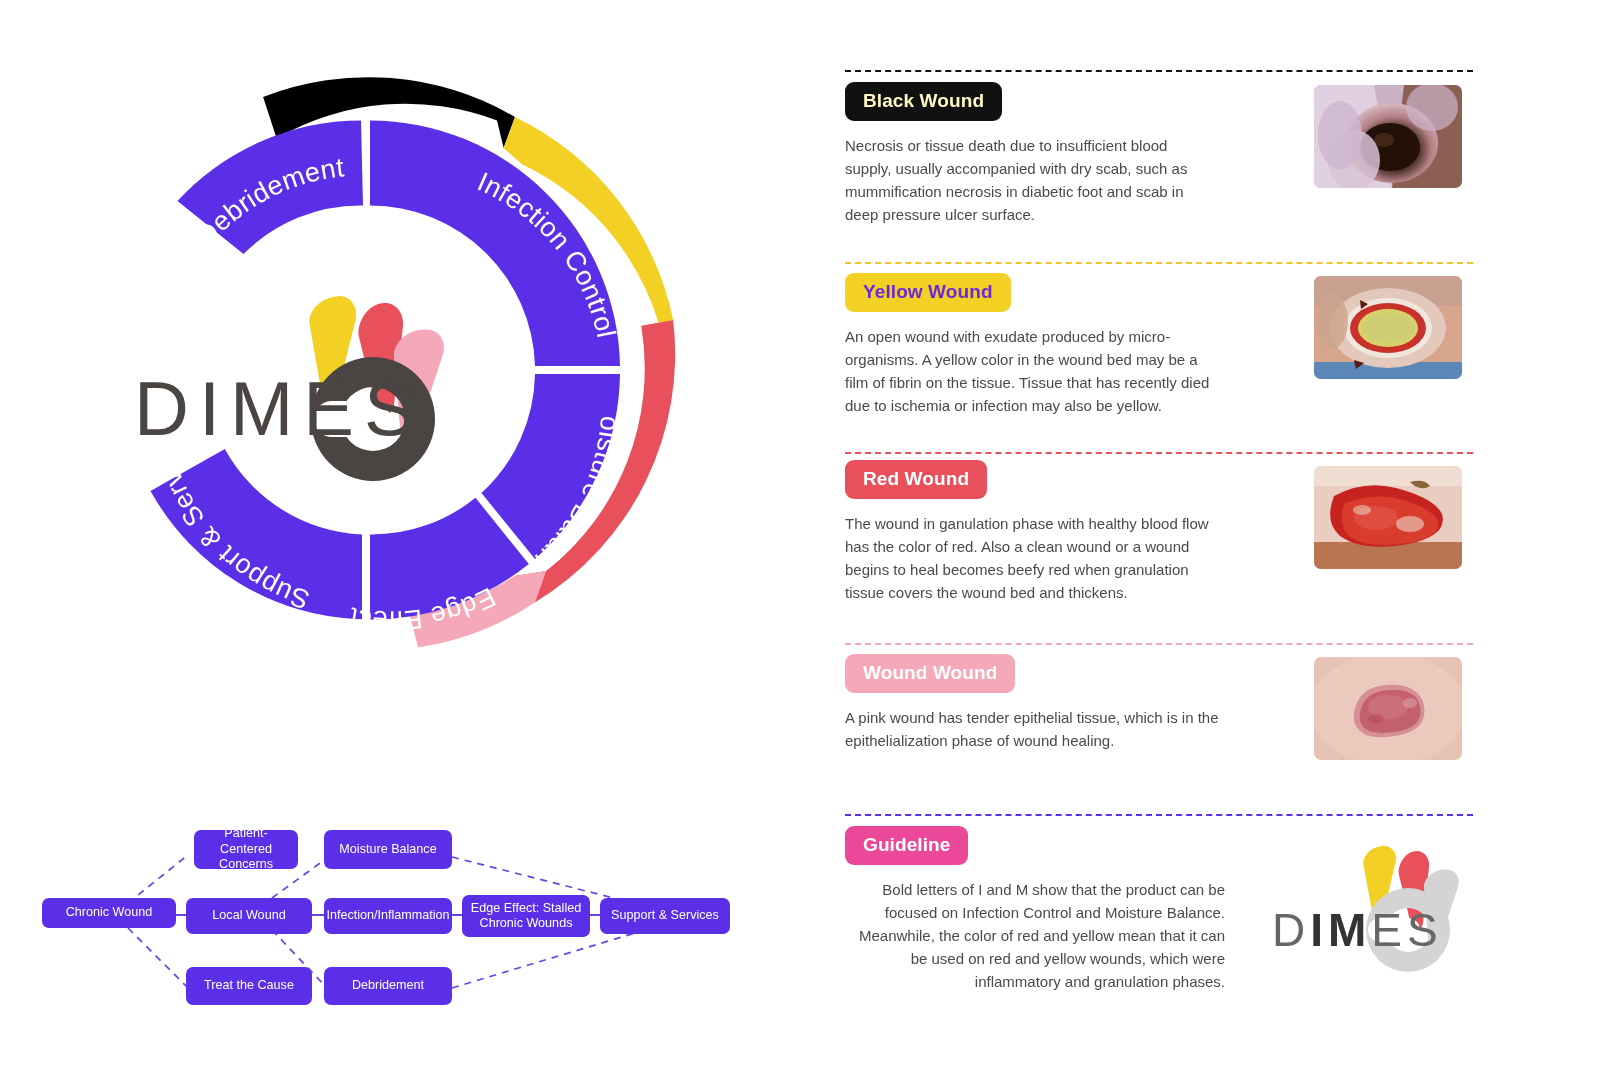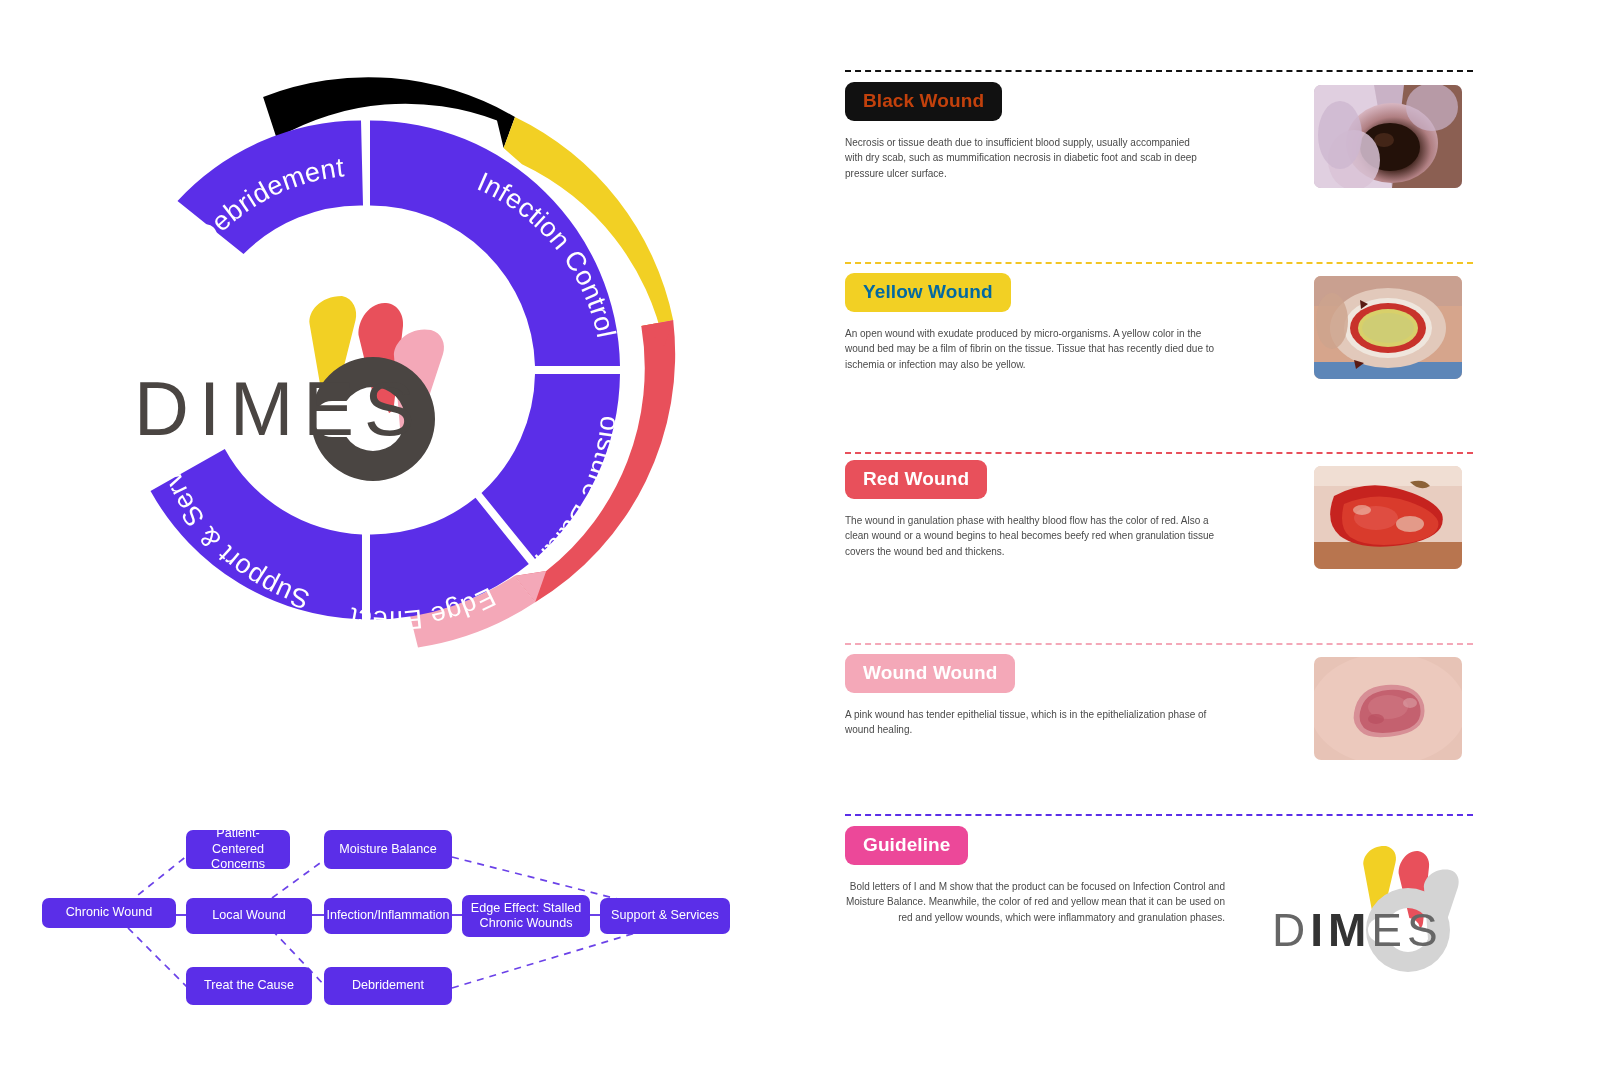--- a/index.html
+++ b/index.html
@@ -5,21 +5,21 @@
   html,body{margin:0;padding:0;background:#fff;}
   body{width:1600px;height:1084px;position:relative;overflow:hidden;
        font-family:"Liberation Sans",sans-serif;color:#3c3c3c;}
   .stage{position:absolute;left:0;top:0;width:1600px;height:1084px;}
 
   
   .row{position:absolute;left:845px;width:630px;}
   .sep{position:absolute;left:845px;width:628px;height:0;border-top:2px dashed #111;}
   .badge{display:inline-block;border-radius:9px;padding:9px 18px 11px 18px;
          font-size:19px;font-weight:700;letter-spacing:.1px;line-height:1;}
-  .desc{margin-top:14px;font-size:10px;line-height:1.53;color:#4a4a4a;width:365px;}
+  .desc{margin-top:14px;font-size:15px;line-height:1.53;color:#4a4a4a;width:365px;}
   .desc.wide{width:375px;}
 
   
   .photo{position:absolute;width:148px;height:103px;border-radius:7px;overflow:hidden;}
   .photo svg{display:block;width:148px;height:103px;}
 
   
   .logo-main{position:absolute;left:128px;top:275px;width:340px;height:230px;}
   .logo-small{position:absolute;left:1268px;top:838px;width:200px;height:135px;}
 
@@ -139,21 +139,21 @@
     </svg>
   </div>
 
   <div class="sep" style="top:70px;"></div>
   <div class="sep" style="top:262px;border-top-color:#F2C524;"></div>
   <div class="sep" style="top:452px;border-top-color:#E8505B;"></div>
   <div class="sep" style="top:643px;border-top-color:#F4A8B8;"></div>
   <div class="sep" style="top:814px;border-top-color:#5B2EE8;"></div>
 
   <div class="row" style="top:82px;">
-    <span class="badge" style="background:#111111;color:#c2410c;">Black Wound</span>
+    <span class="badge" style="background:#111111;color:#fef9c3;">Black Wound</span>
     <div class="desc">Necrosis or tissue death due to insufficient blood supply, usually accompanied with dry scab, such as mummification necrosis in diabetic foot and scab in deep pressure ulcer surface.</div>
   </div>
   <div class="photo" style="left:1314px;top:85px;">
     <svg viewBox="0 0 148 103">
         <defs>
           <radialGradient id="bw" cx="52%" cy="58%" r="58%">
       <stop offset="0%" stop-color="#1a0d08"></stop>
             <stop offset="42%" stop-color="#3b2018"></stop>
       <stop offset="70%" stop-color="#b07f82"></stop>
             <stop offset="100%" stop-color="#d8b7c2"></stop>
@@ -165,21 +165,21 @@
       <ellipse cx="78" cy="58" rx="46" ry="40" fill="url(#bw)"></ellipse>
       <ellipse cx="76" cy="62" rx="30" ry="24" fill="#231109"></ellipse>
       <ellipse cx="70" cy="55" rx="10" ry="7" fill="#4b2a1c" opacity=".8"></ellipse>
       <ellipse cx="40" cy="75" rx="26" ry="30" fill="#d9c3d6" opacity=".85"></ellipse>
       <ellipse cx="26" cy="50" rx="22" ry="34" fill="#cdb6cf" opacity=".8"></ellipse>
       <ellipse cx="118" cy="22" rx="26" ry="24" fill="#cbb4ca" opacity=".7"></ellipse>
     </svg>
   </div>
 
   <div class="row" style="top:273px;">
-    <span class="badge" style="background:#F2D024;color:#0369a1;">Yellow Wound</span>
+    <span class="badge" style="background:#F2D024;color:#6d28d9;">Yellow Wound</span>
     <div class="desc wide">An open wound with exudate produced by micro-organisms. A yellow color in the wound bed may be a film of fibrin on the tissue. Tissue that has recently died due to ischemia or infection may also be yellow.</div>
   </div>
   <div class="photo" style="left:1314px;top:276px;">
     <svg viewBox="0 0 148 103">
       <rect width="148" height="103" fill="#d6a58c"></rect>
       <path d="M0 0h148v30H0z" fill="#c9a090"></path>
       <path d="M0 86h148v17H0z" fill="#5d86b8"></path>
       <ellipse cx="74" cy="52" rx="58" ry="40" fill="#e2c9bb"></ellipse>
       <ellipse cx="74" cy="52" rx="44" ry="30" fill="#efe6dd"></ellipse>
       <ellipse cx="74" cy="52" rx="38" ry="25" fill="#c8322b"></ellipse>
@@ -258,21 +258,21 @@
         <path d="M452 178 L645 120"></path>
       </g>
       <g stroke="#6B42E8" stroke-width="2" fill="none">
         <path d="M176 105 L186 105"></path>
         <path d="M312 105 L324 105"></path>
         <path d="M452 105 L462 105"></path>
         <path d="M590 105 L600 105"></path>
       </g>
     </svg>
 
-    <div class="fbox" style="left:186px;top:20px;width:104px;height:39px;">Patient-Centered Concerns</div>
+    <div class="fbox" style="left:194px;top:20px;width:104px;height:39px;">Patient-Centered Concerns</div>
     <div class="fbox" style="left:324px;top:20px;width:128px;height:39px;">Moisture Balance</div>
 
     <div class="fbox" style="left:42px;top:88px;width:134px;height:30px;">Chronic Wound</div>
     <div class="fbox" style="left:186px;top:88px;width:126px;height:36px;">Local Wound</div>
     <div class="fbox" style="left:324px;top:88px;width:128px;height:36px;">Infection/Inflammation</div>
     <div class="fbox" style="left:462px;top:85px;width:128px;height:42px;">Edge Effect: Stalled Chronic Wounds</div>
     <div class="fbox" style="left:600px;top:88px;width:130px;height:36px;">Support &amp; Services</div>
 
     <div class="fbox" style="left:186px;top:157px;width:126px;height:38px;">Treat the Cause</div>
     <div class="fbox" style="left:324px;top:157px;width:128px;height:38px;">Debridement</div>

